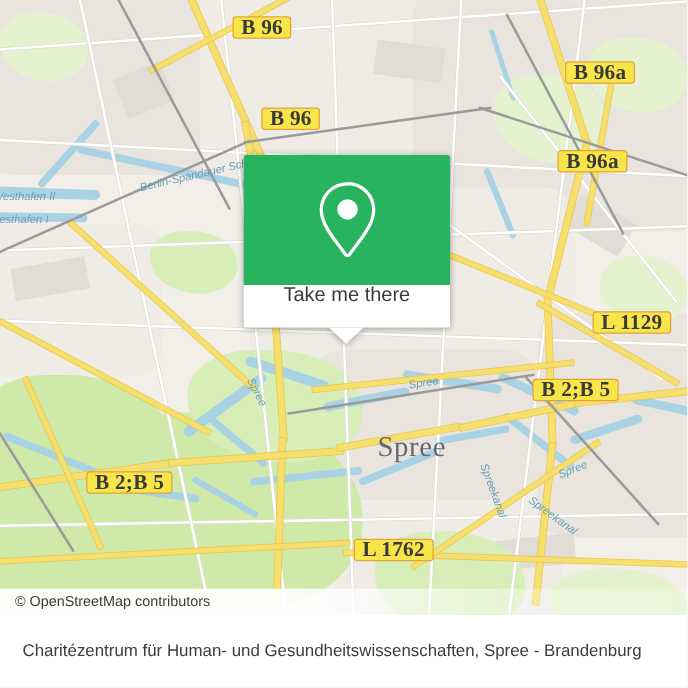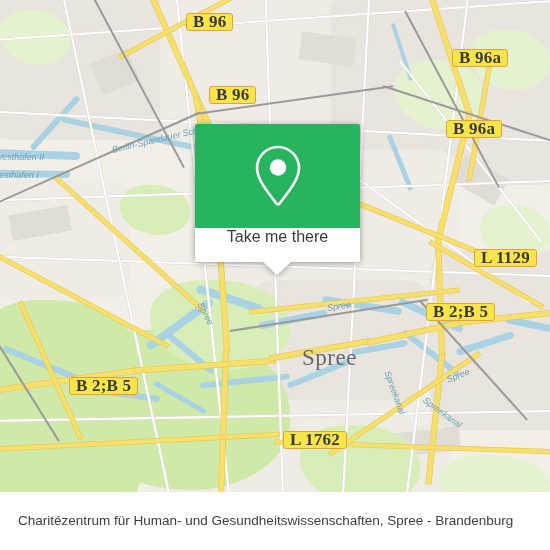--- a/index.html
+++ b/index.html
@@ -362,19 +362,22 @@
           <path d="M26 4 C14.4 4 5 13.4 5 25 C5 38 19 52.5 24.3 60.5 C25.1 61.7 26.9 61.7 27.7 60.5 C33 52.5 47 38 47 25 C47 13.4 37.6 4 26 4 Z" fill="none" stroke="#ffffff" stroke-width="2.6"></path>
           <circle cx="26" cy="24.5" r="8.2" fill="#ffffff"></circle>
         </svg>
       </div>
       <div id="callout-bottom">
         <span id="callout-label">Take me there</span>
       </div>
       <div id="callout-tail"></div>
     </div>
 
+    <div id="attribution">
+      <span id="attribution-text">© OpenStreetMap contributors</span>
+    </div>
   </div>
 
   <div id="footer">
     <div id="footer-title">Charitézentrum für Human- und Gesundheitswissenschaften, Spree - Brandenburg</div>
   </div>
 
 </div>
 
 </body></html>

